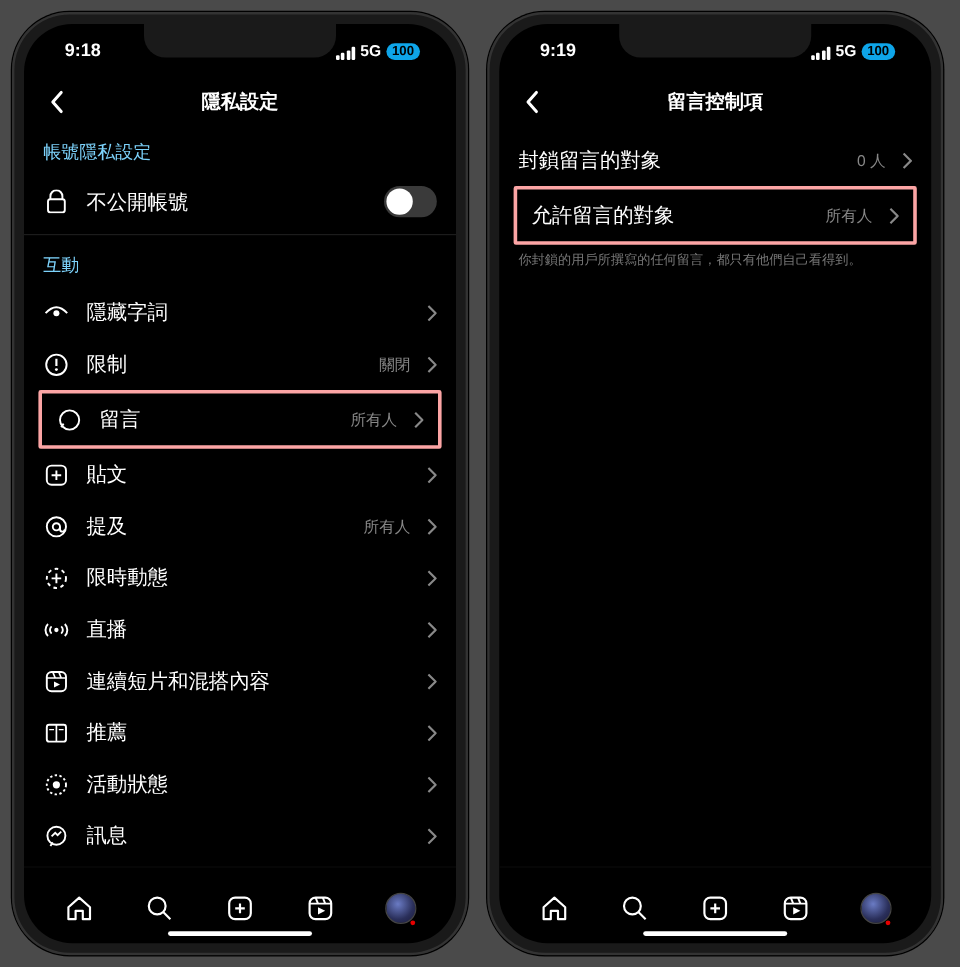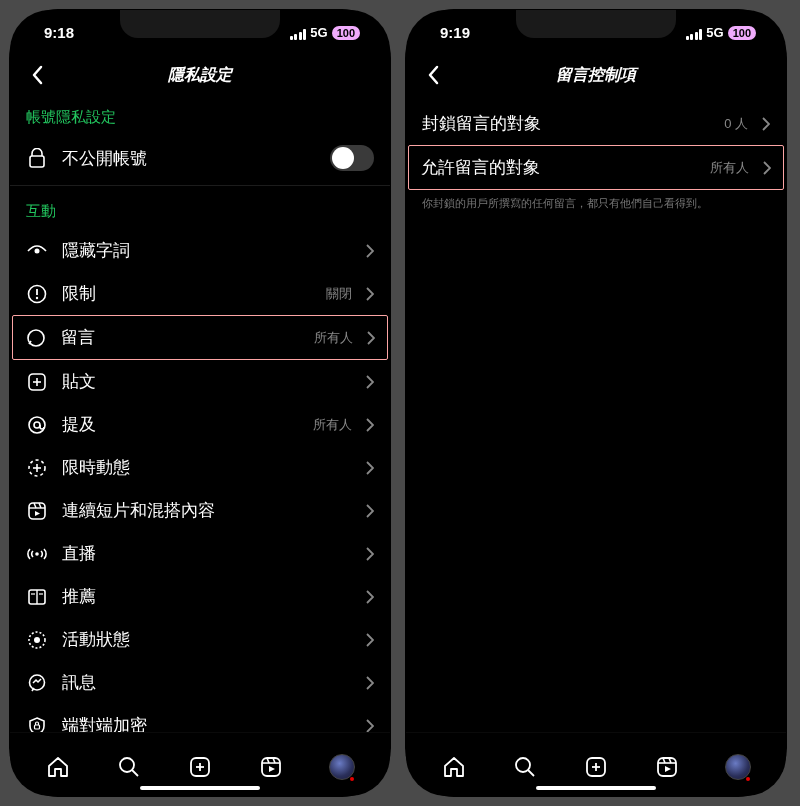--- a/index.html
+++ b/index.html
@@ -10,20 +10,21 @@
     gap: 16px;
     padding: 10px;
     width: 800px;
     height: 806px;
   }
   .phone {
     width: 380px;
     height: 786px;
     background: #1a1a1a;
     border-radius: 48px;
+    padding: 10px;
     position: relative;
     box-shadow: inset 0 0 0 2px #333, 0 0 0 1px #000;
   }
   .screen {
     width: 100%;
     height: 100%;
     background: #000;
     border-radius: 40px;
     overflow: hidden;
     position: relative;
@@ -68,21 +69,21 @@
     background: #fff;
     border-radius: 1px;
   }
   .signal span:nth-child(1){height:4px}
   .signal span:nth-child(2){height:6px}
   .signal span:nth-child(3){height:8px}
   .signal span:nth-child(4){height:11px}
   .battery {
     display: flex;
     align-items: center;
-    background: #f0abfc;
+    background: #0ea5e9;
     color: #000;
     border-radius: 8px;
     padding: 1px 5px;
     font-size: 11px;
     font-weight: 700;
   }
   .nav-header {
     height: 42px;
     display: flex;
     align-items: center;
@@ -96,48 +97,47 @@
     height: 30px;
     display:flex;
     align-items:center;
     justify-content:center;
   }
   .nav-title {
     flex: 1;
     text-align: center;
     font-size: 16px;
     font-weight: 600;
-    font-style: italic;
   }
   .content {
     flex: 1;
     overflow: hidden;
     color: #fff;
   }
   .section-header {
     padding: 12px 16px 8px;
     font-size: 15px;
     font-weight: 500;
-    color: #22c55e;
+    color: #7dd3fc;
   }
   .section-header.sub {
     font-size: 14px;
     color: #ddd;
   }
   .row {
     display: flex;
     align-items: center;
     padding: 10px 16px;
     min-height: 40px;
     gap: 14px;
   }
   .row.highlighted {
-    border: 1px solid #fca5a5;
+    border: 3px solid #fca5a5;
     border-radius: 2px;
-    margin: 0 2px;
+    margin: 0 12px;
     padding: 10px 12px;
   }
   .row-icon {
     width: 22px;
     height: 22px;
     display: flex;
     align-items: center;
     justify-content: center;
     flex-shrink: 0;
   }
@@ -353,50 +353,50 @@
             </svg>
         </div>
         <div class="row-label">限時動態</div>
         <svg class="chevron" width="8" height="14" viewBox="0 0 8 14">
             <path d="M1 1 L7 7 L1 13" stroke="#888" stroke-width="1.8" fill="none"></path>
           </svg>
       </div>
 
       <div class="row">
         <div class="row-icon">
+          <svg width="22" height="16" viewBox="0 0 22 16">
+              <path d="M4 3 a7 7 0 0 0 0 10 M18 3 a7 7 0 0 1 0 10" stroke="#fff" stroke-width="1.6" fill="none"></path>
+              <path d="M7 5 a4 4 0 0 0 0 6 M15 5 a4 4 0 0 1 0 6" stroke="#fff" stroke-width="1.6" fill="none"></path>
+              <circle cx="11" cy="8" r="1.8" fill="#fff"></circle>
+            </svg>
+        </div>
+        <div class="row-label">直播</div>
+        <svg class="chevron" width="8" height="14" viewBox="0 0 8 14">
+            <path d="M1 1 L7 7 L1 13" stroke="#888" stroke-width="1.8" fill="none"></path>
+          </svg>
+      </div>
+
+      <div class="row">
+        <div class="row-icon">
           <svg width="20" height="20" viewBox="0 0 20 20">
               <rect x="2" y="2" width="16" height="16" rx="4" stroke="#fff" stroke-width="1.6" fill="none"></rect>
               <line x1="2" y1="7" x2="18" y2="7" stroke="#fff" stroke-width="1.4"></line>
               <line x1="7" y1="2" x2="9" y2="7" stroke="#fff" stroke-width="1.4"></line>
               <line x1="12" y1="2" x2="14" y2="7" stroke="#fff" stroke-width="1.4"></line>
               <path d="M8 10 L13 12.5 L8 15 Z" fill="#fff"></path>
             </svg>
         </div>
         <div class="row-label">連續短片和混搭內容</div>
         <svg class="chevron" width="8" height="14" viewBox="0 0 8 14">
             <path d="M1 1 L7 7 L1 13" stroke="#888" stroke-width="1.8" fill="none"></path>
           </svg>
       </div>
 
       <div class="row">
         <div class="row-icon">
-          <svg width="22" height="16" viewBox="0 0 22 16">
-              <path d="M4 3 a7 7 0 0 0 0 10 M18 3 a7 7 0 0 1 0 10" stroke="#fff" stroke-width="1.6" fill="none"></path>
-              <path d="M7 5 a4 4 0 0 0 0 6 M15 5 a4 4 0 0 1 0 6" stroke="#fff" stroke-width="1.6" fill="none"></path>
-              <circle cx="11" cy="8" r="1.8" fill="#fff"></circle>
-            </svg>
-        </div>
-        <div class="row-label">直播</div>
-        <svg class="chevron" width="8" height="14" viewBox="0 0 8 14">
-            <path d="M1 1 L7 7 L1 13" stroke="#888" stroke-width="1.8" fill="none"></path>
-          </svg>
-      </div>
-
-      <div class="row">
-        <div class="row-icon">
           <svg width="20" height="20" viewBox="0 0 20 20">
               <rect x="2" y="3" width="16" height="14" rx="2" stroke="#fff" stroke-width="1.6" fill="none"></rect>
               <line x1="10" y1="3" x2="10" y2="17" stroke="#fff" stroke-width="1.4"></line>
               <line x1="4" y1="7" x2="8" y2="7" stroke="#fff" stroke-width="1.2"></line>
               <line x1="12" y1="7" x2="16" y2="7" stroke="#fff" stroke-width="1.2"></line>
             </svg>
         </div>
         <div class="row-label">推薦</div>
         <svg class="chevron" width="8" height="14" viewBox="0 0 8 14">
             <path d="M1 1 L7 7 L1 13" stroke="#888" stroke-width="1.8" fill="none"></path>

